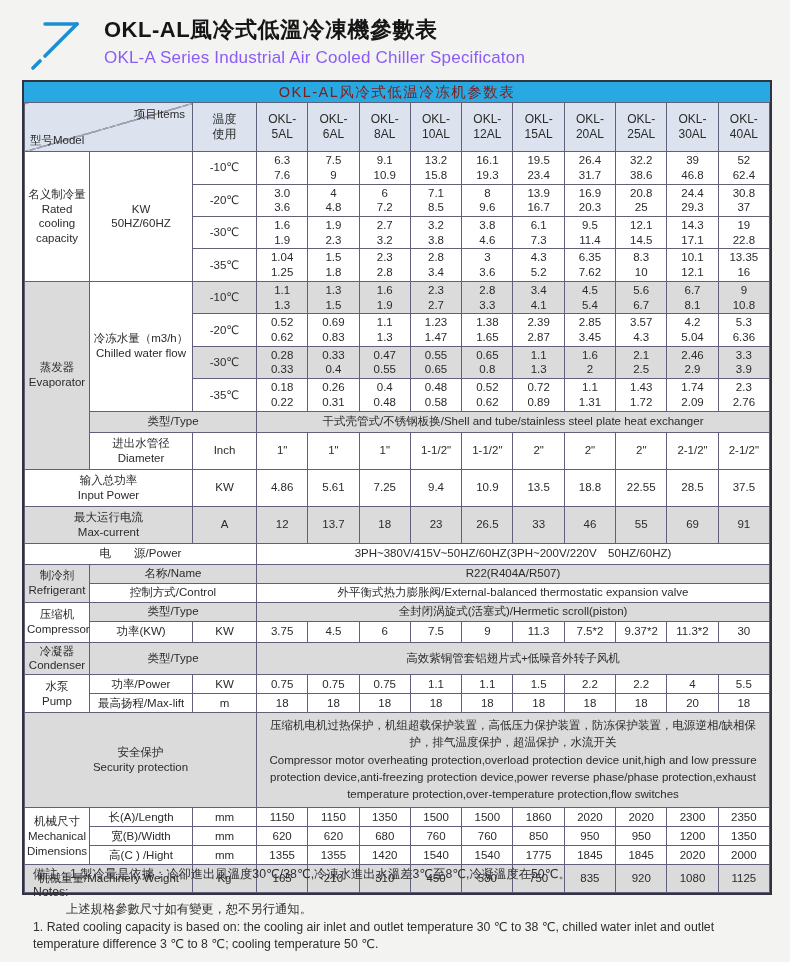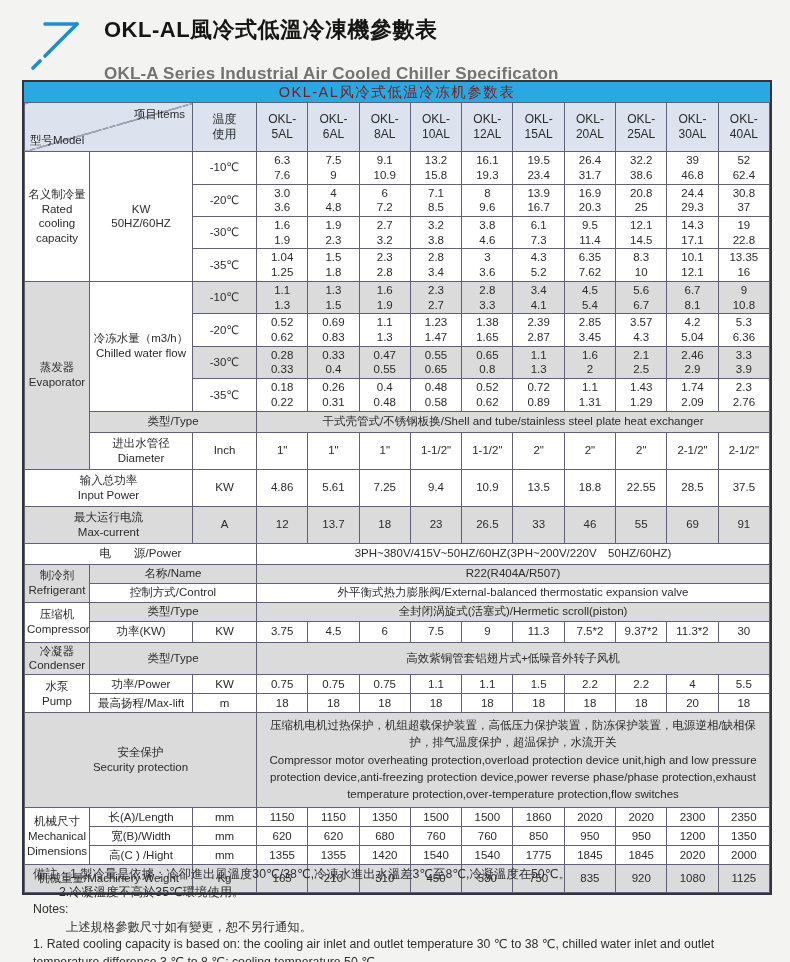--- a/index.html
+++ b/index.html
@@ -4,21 +4,21 @@
 <style>
   html,body{margin:0;padding:0;}
   body{background:#e9e9e9;font-family:"Liberation Sans","DejaVu Sans",sans-serif;}
   .page{position:relative;width:790px;height:962px;background:#f3f3f2;overflow:hidden;margin:0 auto;}
 
   
   .hdr{position:absolute;left:30px;top:14px;display:flex;align-items:flex-start;}
   .logo{margin-top:4px;}
   .titles{margin-left:18px;}
   .title-zh{font-size:22px;font-weight:600;color:#161616;letter-spacing:0.5px;line-height:32px;}
-  .title-en{font-size:17px;font-weight:700;color:#737373;margin-top:18px;letter-spacing:0.2px;}
+  .title-en{font-size:17px;font-weight:400;color:#8b5cf6;margin-top:2px;letter-spacing:0.2px;}
 
   
   .tbl-wrap{position:absolute;left:22px;top:80px;width:746px;border:2px solid #33333f;background:#fff;}
   .caption{height:20px;background:#29a9e1;color:#7f1d1d;font-size:14.5px;line-height:20px;text-align:center;letter-spacing:1.5px;}
   table{border-collapse:collapse;table-layout:fixed;width:100%;}
   th,td{border:1px solid #60607a;text-align:center;vertical-align:middle;
         font-size:11.5px;color:#2b2b2b;padding:1px 2px;white-space:pre-line;line-height:1.28;
         overflow:hidden;}
   thead th{background:#dce3ee;font-weight:400;font-size:12px;height:30px;}
   th.corner{position:relative;background-image:linear-gradient(to bottom right,rgba(0,0,0,0) 49.5%,#60607a 49.5%,#60607a 50.5%,rgba(0,0,0,0) 50.5%);}
@@ -289,21 +289,21 @@
 0.48</td>
             <td class="c-val">0.48
 0.58</td>
             <td class="c-val">0.52
 0.62</td>
             <td class="c-val">0.72
 0.89</td>
             <td class="c-val">1.1
 1.31</td>
             <td class="c-val">1.43
-1.29</td>
+1.72</td>
             <td class="c-val">1.74
 2.09</td>
             <td class="c-val">2.3
 2.76</td>
           </tr>
           <tr class="r-sm gray">
             <td colspan="2" class="c-lbl">类型/Type</td>
             <td colspan="10" class="c-content">干式壳管式/不锈钢板换/Shell and tube/stainless steel plate heat exchanger</td>
           </tr>
           <tr class="r-lg">
@@ -485,19 +485,18 @@
             <td class="c-val">920</td>
             <td class="c-val">1080</td>
             <td class="c-val">1125</td>
           </tr>
         </tbody>
     </table>
   </div>
 
   <div class="notes" id="notes">
       <div class="note-line">備註：1.製冷量是依據：冷卻進出風溫度30℃/38℃,冷凍水進出水溫差3℃至8℃,冷凝溫度在50℃。</div>
-      <div class="note-line ind-1">2.冷凝溫度不高於35℃環境使用。</div>
       <div class="note-line">Notes:</div>
       <div class="note-line ind-2">上述規格參數尺寸如有變更，恕不另行通知。</div>
       <div class="note-line">1. Rated cooling capacity is based on: the cooling air inlet and outlet temperature 30 ℃ to 38 ℃, chilled water inlet and outlet temperature difference 3 ℃ to 8 ℃; cooling temperature 50 ℃.</div>
     </div>
 
 </div>
 
 </body></html>

